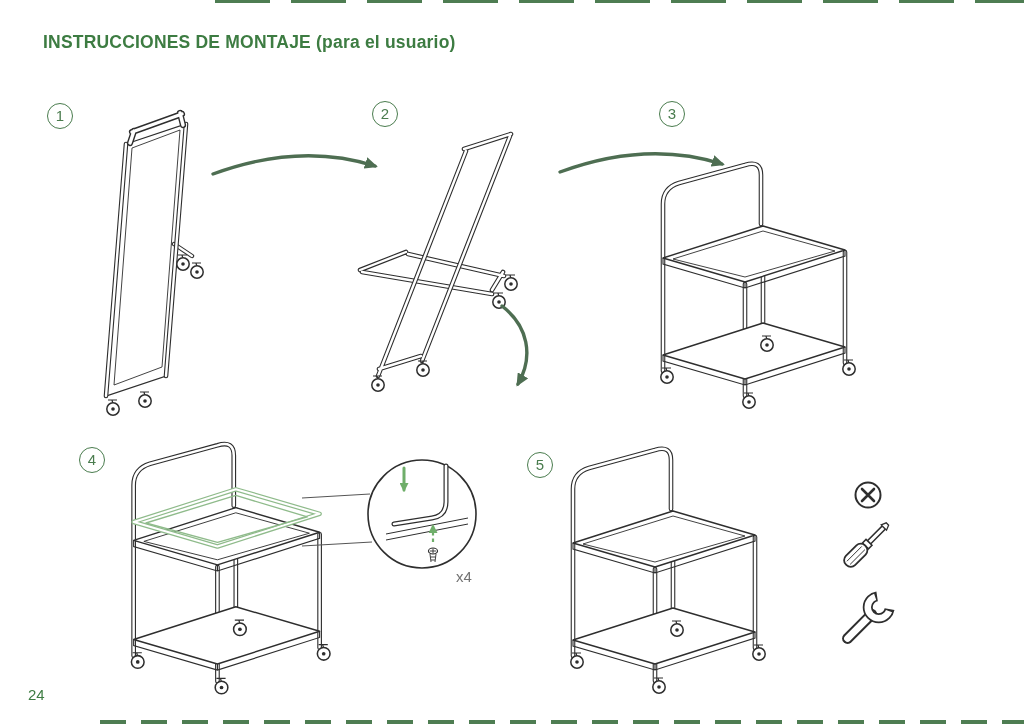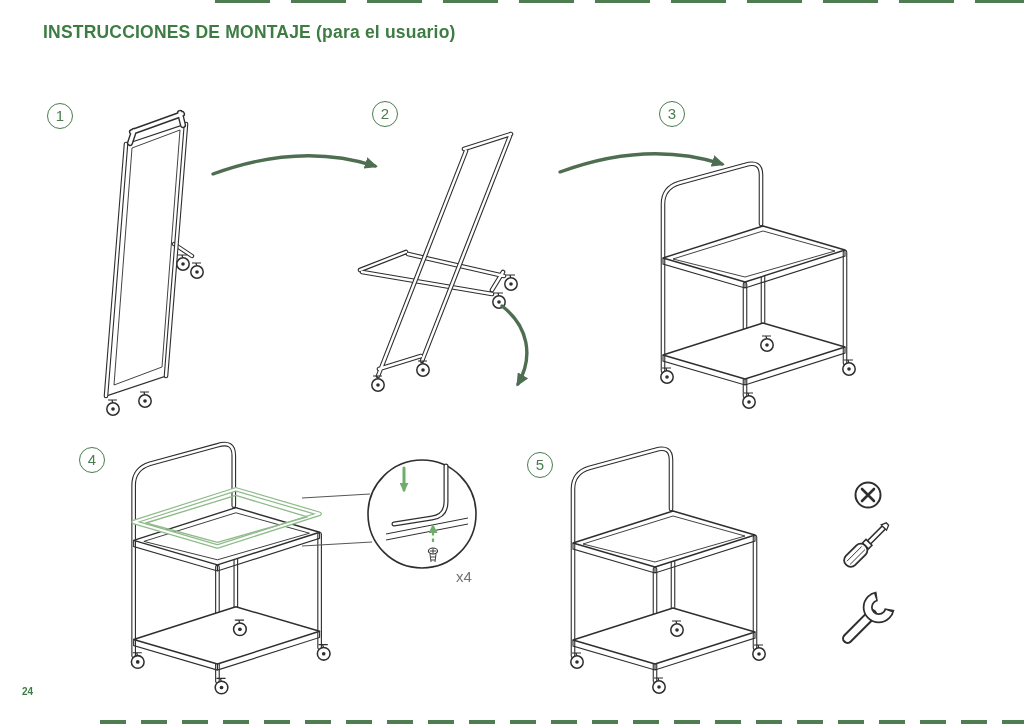--- a/index.html
+++ b/index.html
@@ -15,26 +15,26 @@
   .dash-top {
     position:absolute; top:0; left:215px; right:0; height:3px;
     background:repeating-linear-gradient(90deg,#4e7d52 0 55px, transparent 55px 76px);
   }
   .dash-bottom {
     position:absolute; bottom:0; left:100px; right:0; height:4px;
     background:repeating-linear-gradient(90deg,#4e7d52 0 26px, transparent 26px 41px);
   }
 
   .title {
-    position:absolute; left:43px; top:22px;
+    position:absolute; left:43px; top:32px;
     font-size:17.5px; font-weight:bold; color:#3d7c42; letter-spacing:0.2px;
   }
   .page-num {
-    position:absolute; left:22px; top:686px;
-    font-size:10px; font-weight:bold; color:#3d7c42;
+    position:absolute; left:28px; top:686px;
+    font-size:15px; font-weight:normal; color:#3d7c42;
   }
   .step-circle {
     position:absolute; width:26px; height:26px;
     border:1.7px solid #4a7c4e; border-radius:50%;
     color:#4a7c4e; font-size:15px; line-height:23px; text-align:center;
   }
   .x4-label {
     position:absolute; left:456px; top:568px;
     font-size:15px; color:#737373;
   }

